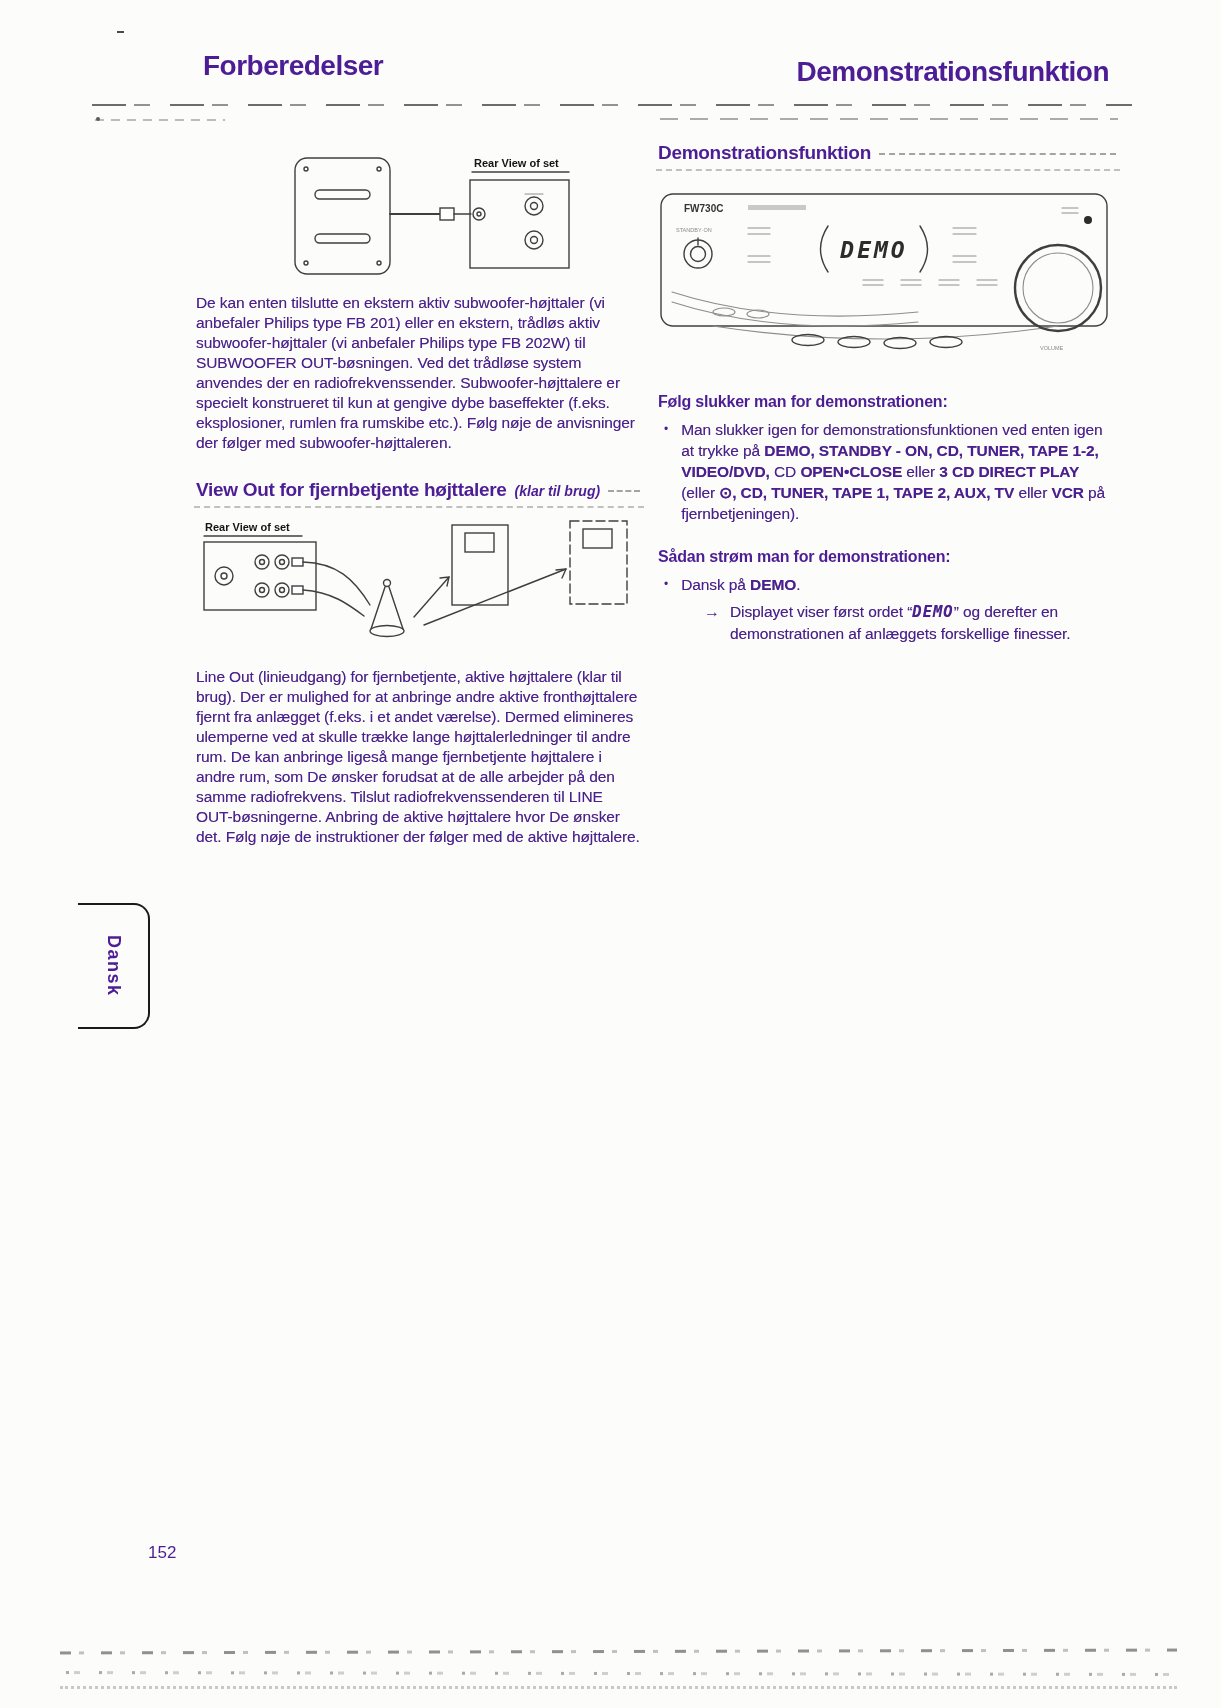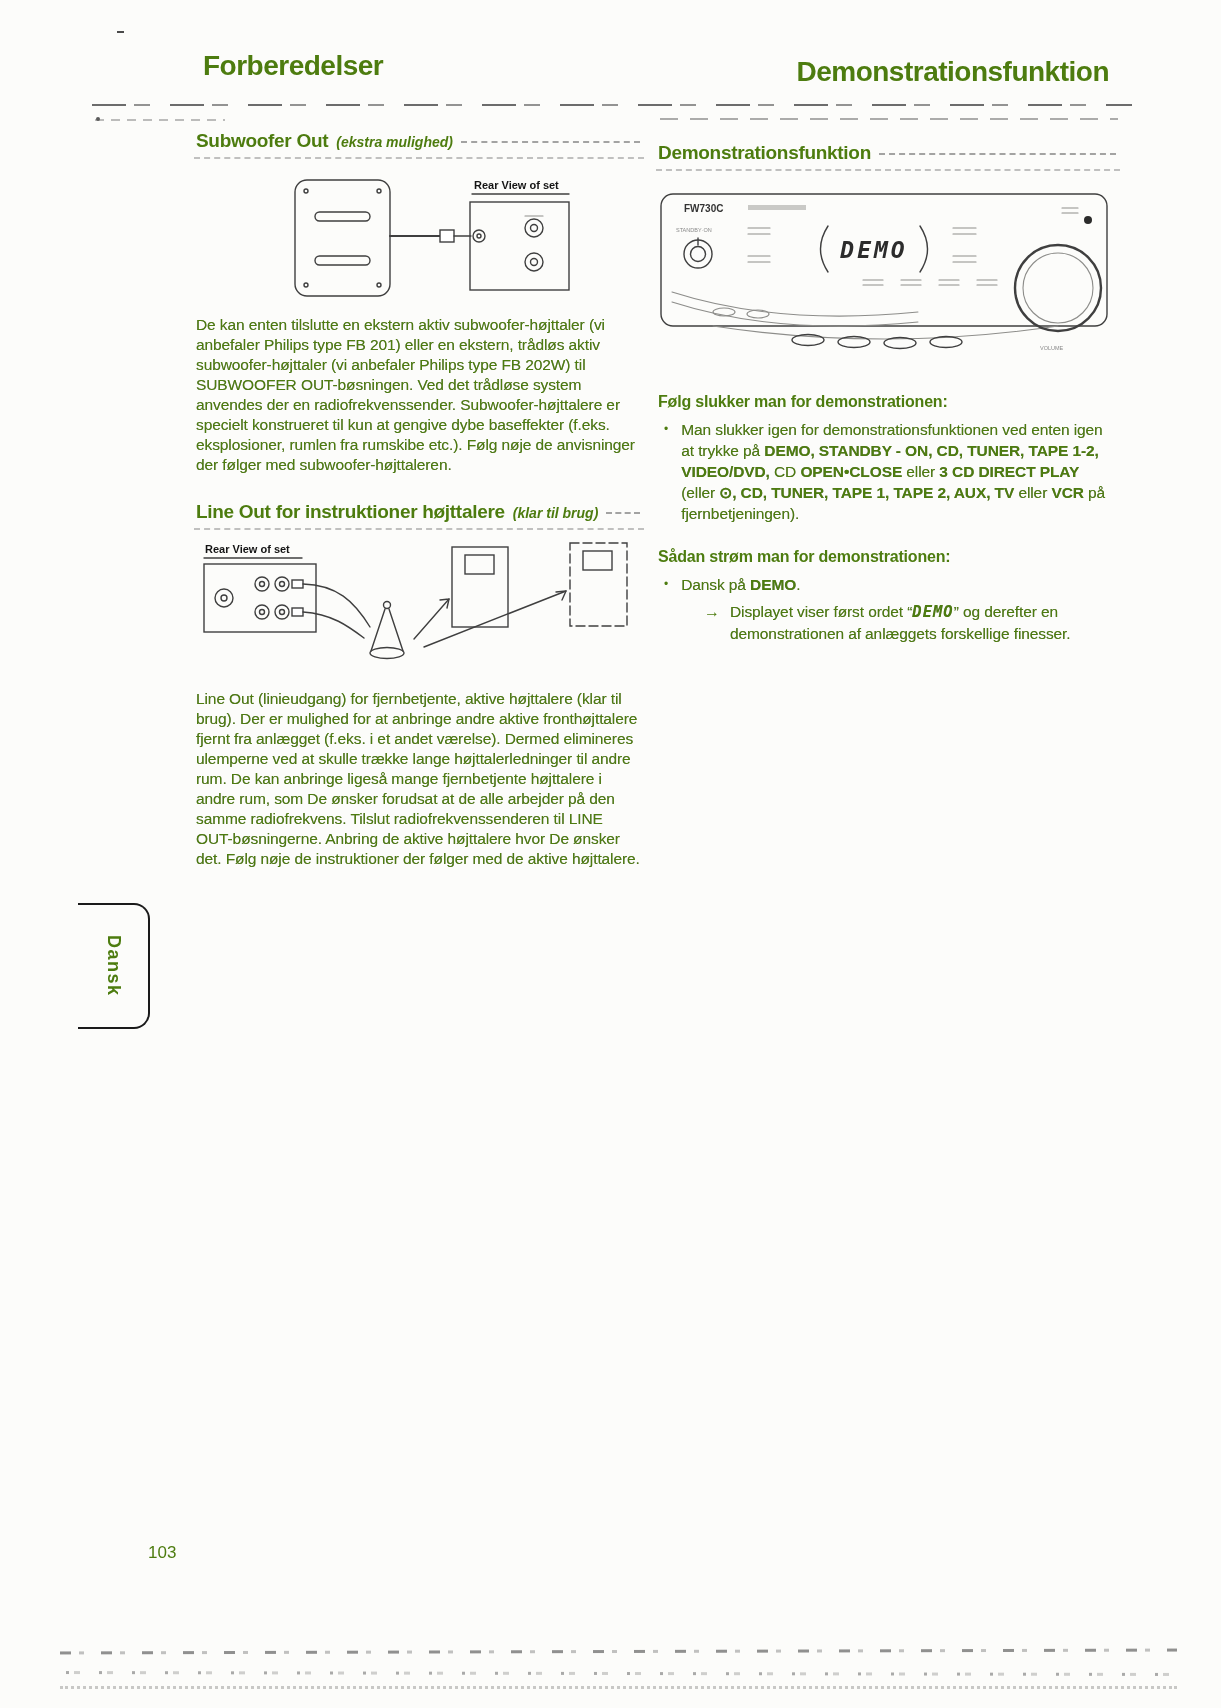--- a/index.html
+++ b/index.html
@@ -1,18 +1,18 @@
 <!DOCTYPE html>
 <html><head>
 <meta charset="utf-8">
 <style>
   html,body{margin:0;padding:0;background:#e8e8e6;}
   .page{
     position:relative; width:1221px; height:1708px; margin:0 auto;
-    background:#fcfcfa; color:#4d7c0f;
+    background:#fcfcfa; color:#4c1d95;
     font-family:"Liberation Sans", sans-serif;
     overflow:hidden;
   }
   
   .hdr-left{position:absolute; left:203px; top:50px; margin:0;
     font-size:28px; font-weight:700; letter-spacing:-0.5px;}
   .hdr-right{position:absolute; right:112px; top:56px; margin:0;
     font-size:28px; font-weight:700; letter-spacing:-0.5px;}
   .hdr-rule{position:absolute; left:92px; top:104px; width:1040px; height:2px;
     background:repeating-linear-gradient(90deg,
@@ -104,25 +104,20 @@
   <h1 class="hdr-left">Forberedelser</h1>
   <h1 class="hdr-right">Demonstrationsfunktion</h1>
   <div class="hdr-rule"></div>
   <div class="hdr-rule2"></div>
   <div class="hdr-rule3"></div>
   <div class="speck1"></div>
   <div class="speck2"></div>
 
   <section class="col-left">
 
-    <div class="sec-head">
-      <span class="sec-title">Subwoofer Out</span>
-      <span class="sec-note">(ekstra mulighed)</span>
-      <span class="fill"></span>
-    </div>
 
     <figure class="d1">
       <svg width="280" height="135" viewBox="0 0 280 135">
         <g class="sk">
           <rect x="3" y="8" width="95" height="116" rx="12"></rect>
           <circle cx="14" cy="19" r="2"></circle>
             <circle cx="87" cy="19" r="2"></circle>
           <circle cx="14" cy="113" r="2"></circle>
             <circle cx="87" cy="113" r="2"></circle>
           <rect x="23" y="40" width="55" height="9" rx="4.5"></rect>
@@ -144,21 +139,21 @@
           <circle class="sk" cx="242" cy="90" r="9"></circle>
             <circle class="sk" cx="242" cy="90" r="3.5"></circle>
           <line class="sk-light" x1="233" y1="44" x2="251" y2="44"></line>
         </g>
       </svg>
     </figure>
 
     <p class="body para">De kan enten tilslutte en ekstern aktiv subwoofer-højttaler (vi anbefaler Philips type FB 201) eller en ekstern, trådløs aktiv subwoofer-højttaler (vi anbefaler Philips type FB 202W) til SUBWOOFER OUT-bøsningen. Ved det trådløse system anvendes der en radiofrekvenssender. Subwoofer-højttalere er specielt konstrueret til kun at gengive dybe baseffekter (f.eks. eksplosioner, rumlen fra rumskibe etc.). Følg nøje de anvisninger der følger med subwoofer-højttaleren.</p>
 
     <div class="sec-head h2gap">
-      <span class="sec-title">Line Out for instruktioner højttalere</span>
+      <span class="sec-title">View Out for fjernbetjente højttalere</span>
       <span class="sec-note">(klar til brug)</span>
       <span class="fill"></span>
     </div>
 
     <figure class="d2">
       <svg width="444" height="140" viewBox="0 0 444 140">
         <g>
           <text class="svg-label" x="3" y="12">Rear View of set</text>
           <line class="sk" x1="2" y1="17" x2="100" y2="17"></line>
           <rect class="sk" x="2" y="23" width="112" height="68"></rect>
@@ -288,21 +283,21 @@
     <div class="arrow-line">
       <span class="arrow">→</span>
       <p class="body"><span>Displayet viser først ordet </span><span>“</span><span class="lcd-inline">DEMO</span><span>” og derefter en demonstrationen af anlæggets forskellige finesser.</span></p>
     </div>
   </section>
 
   <div class="dansk-tab">
     <span>Dansk</span>
   </div>
 
-  <div class="page-number">103</div>
+  <div class="page-number">152</div>
 
   <div class="scan-noise">
     <div class="noise-row n1"></div>
     <div class="noise-row n2"></div>
     <div class="noise-row n3"></div>
   </div>
 
 </div>
 
 </body></html>

